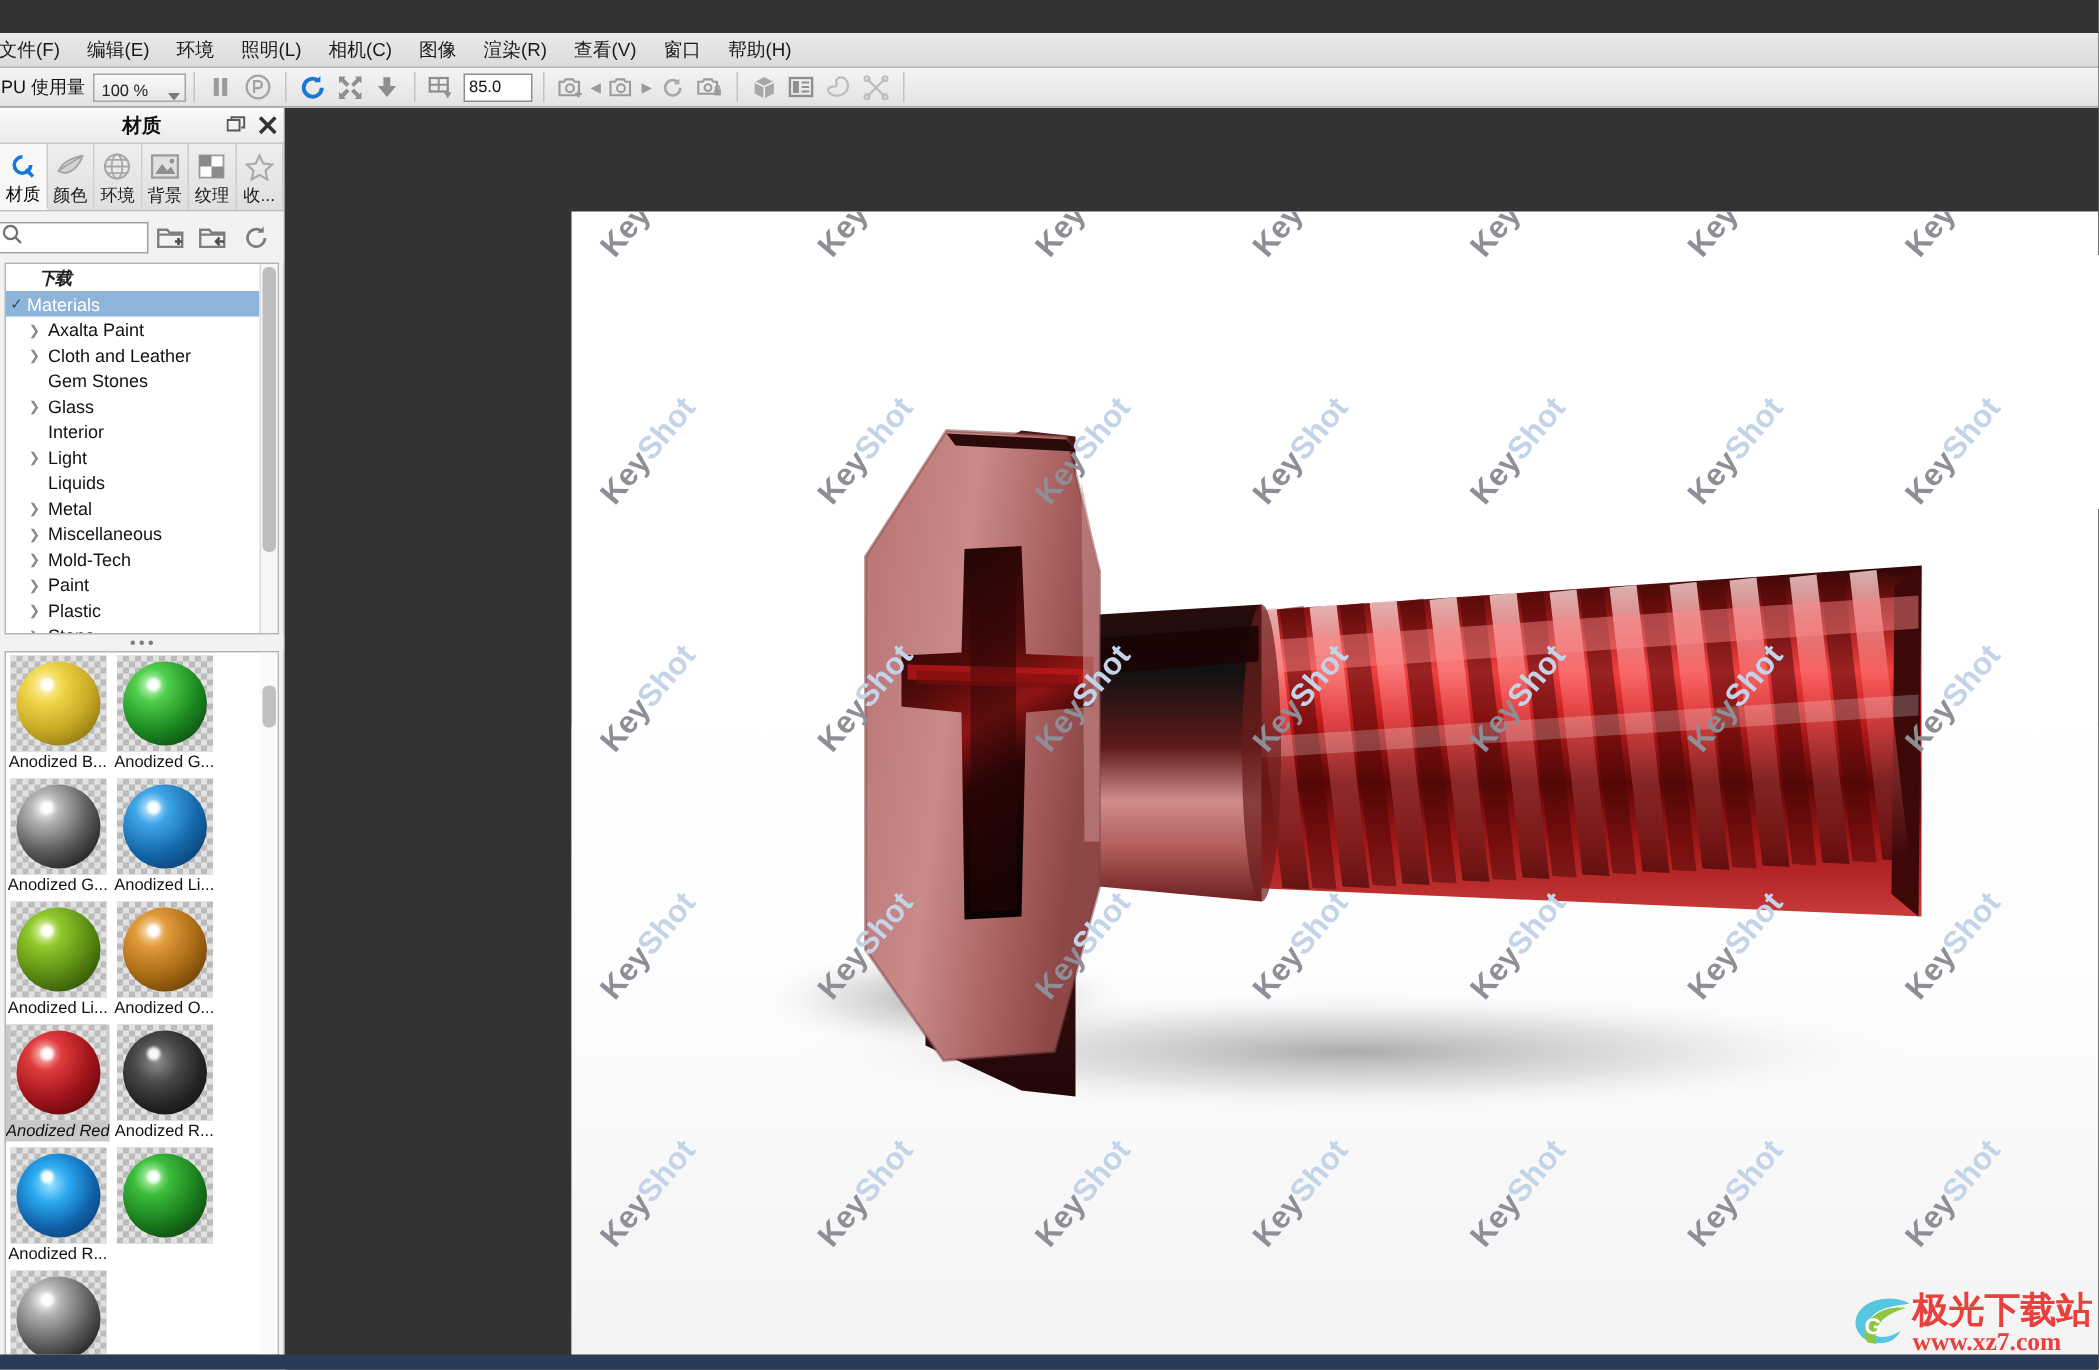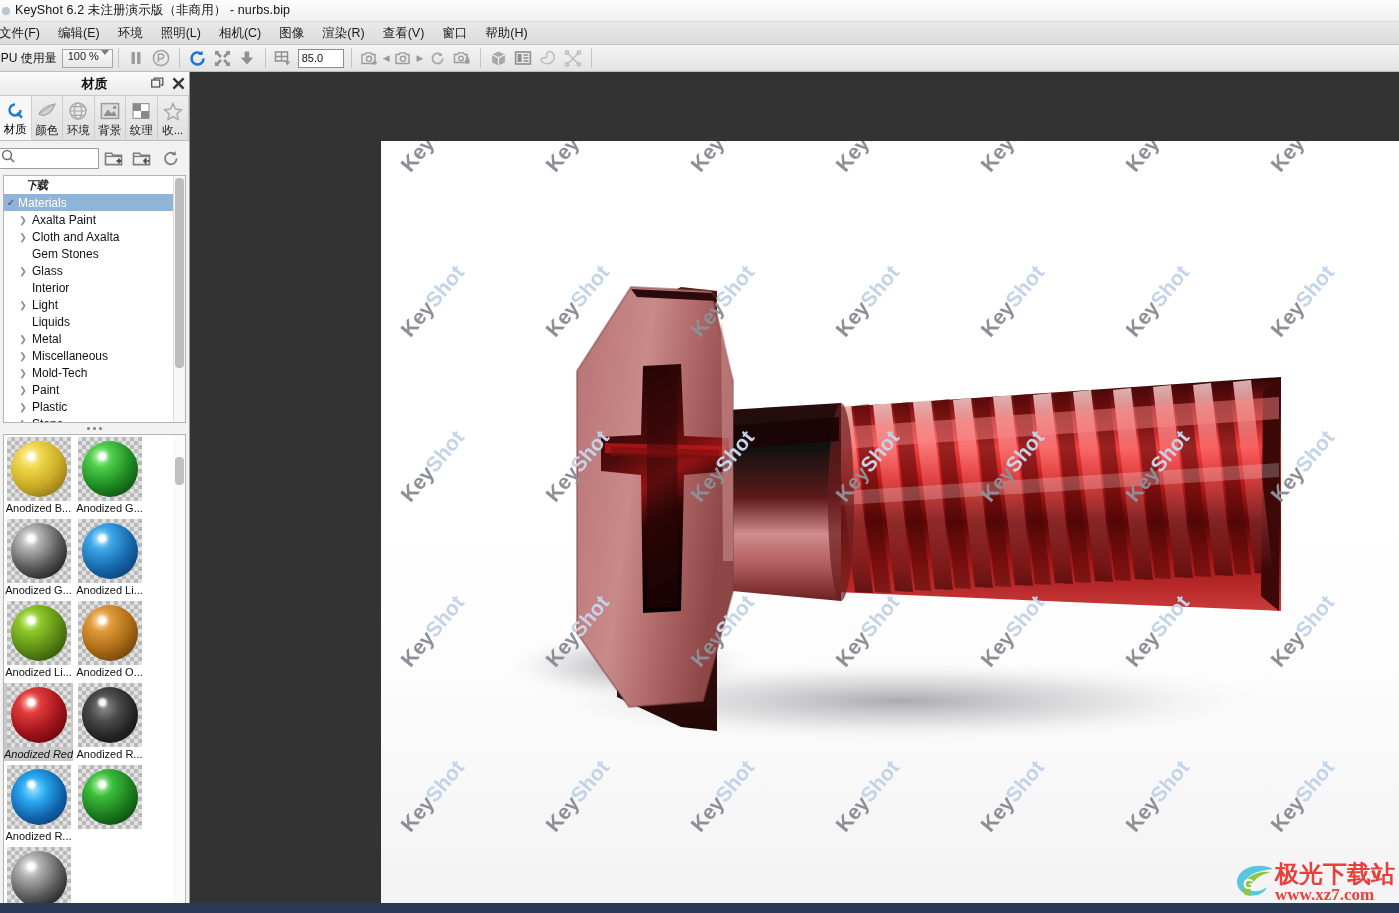--- a/index.html
+++ b/index.html
@@ -45,23 +45,23 @@
     position: absolute; left: 0; top: 45px; width: 1399px; height: 27px;
     background: linear-gradient(#f4f4f4, #e3e3e3);
     border-bottom: 1px solid #bdbdbd;
     display: flex; align-items: center;
   }
   .cpu-label {
     font-size: 12px; color: #111; white-space: nowrap;
     margin-left: -8px; margin-right: 5px;
   }
   .cpu-combo {
-    width: 51px; height: 19px; border: 1px solid #a6a6a6;
+    width: 62px; height: 19px; border: 1px solid #a6a6a6;
     background: linear-gradient(#fbfbfb, #e6e6e6);
-    display: flex; align-items: flex-start; justify-content: space-between;
+    display: flex; align-items: flex-end; justify-content: space-between;
     padding: 0 3px 0 5px; font-size: 11px; color: #222; cursor: pointer;
   }
   .combo-arrow {
     width: 0; height: 0;
     border-left: 4px solid transparent; border-right: 4px solid transparent;
     border-top: 5px solid #7a7a7a;
   }
   .tsep { width: 1px; height: 20px; background: #c4c4c4; margin: 0 5px; }
   .tbtn {
     width: 25px; height: 23px; display: flex; align-items: center;
@@ -255,24 +255,20 @@
   .bottom-strip {
     position: absolute; left: 0; bottom: 0; width: 1399px; height: 10px;
     background: #2b3a55;
   }
 </style>
 </head>
 <body>
 
 <div id="app">
 
-  <div class="titlebar">
-    <span class="title-dot"></span>
-    <span class="title-text">KeyShot 6.2 未注册演示版（非商用） - nurbs.bip</span>
-  </div>
 
   <div class="menubar">
     <div class="menu-item">
         <span>文件(F)</span>
       </div>
     <div class="menu-item">
         <span>编辑(E)</span>
       </div>
     <div class="menu-item">
         <span>环境</span>
@@ -689,21 +685,21 @@
           <span class="tree-lbl">Materials</span>
         </div>
         <div class="tree-row">
           <span class="tree-check"></span>
             <span class="tree-arrow">❯</span>
           <span class="tree-lbl">Axalta Paint</span>
         </div>
         <div class="tree-row">
           <span class="tree-check"></span>
             <span class="tree-arrow">❯</span>
-          <span class="tree-lbl">Cloth and Axalta</span>
+          <span class="tree-lbl">Cloth and Leather</span>
         </div>
         <div class="tree-row">
           <span class="tree-check"></span>
             <span class="tree-arrow"></span>
           <span class="tree-lbl">Gem Stones</span>
         </div>
         <div class="tree-row">
           <span class="tree-check"></span>
             <span class="tree-arrow">❯</span>
           <span class="tree-lbl">Glass</span>

